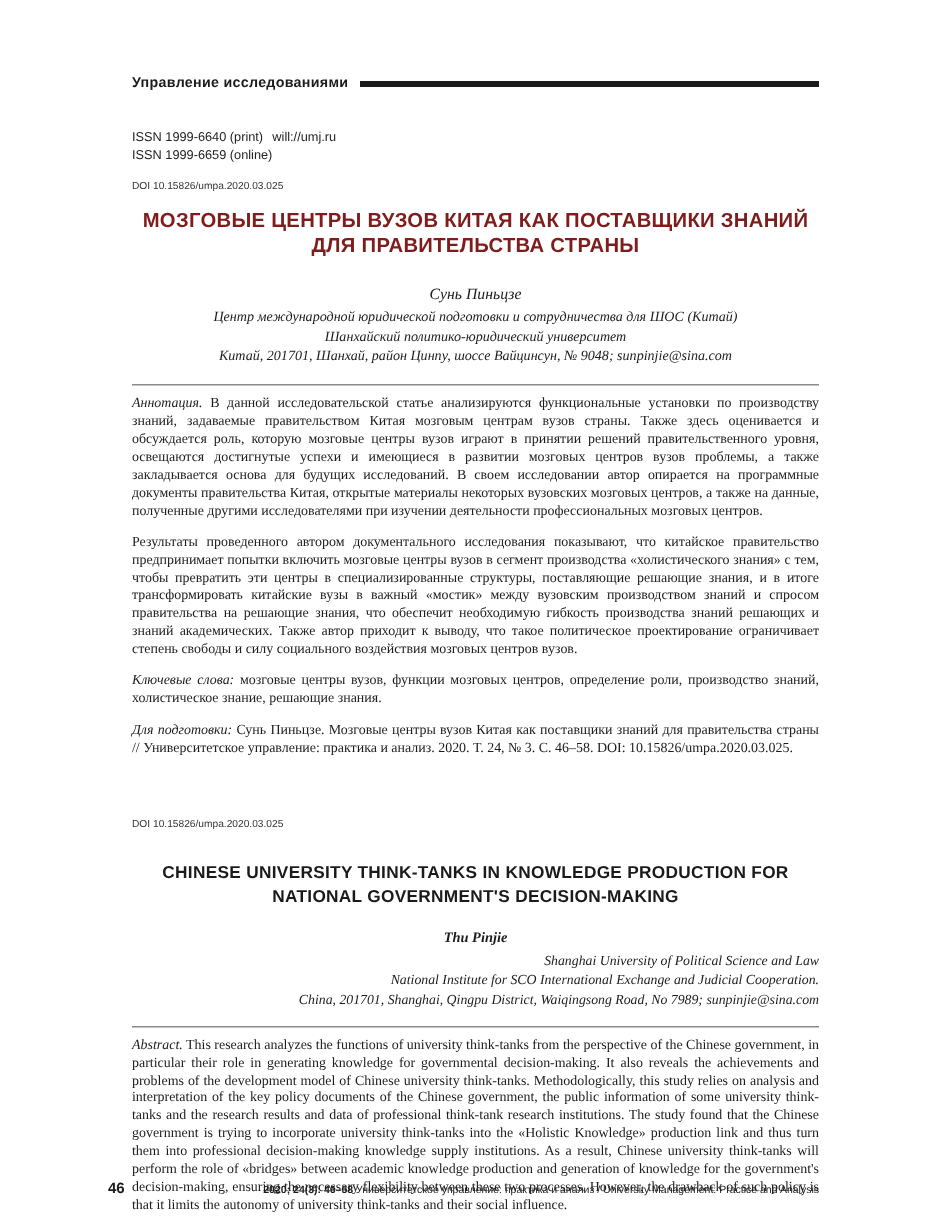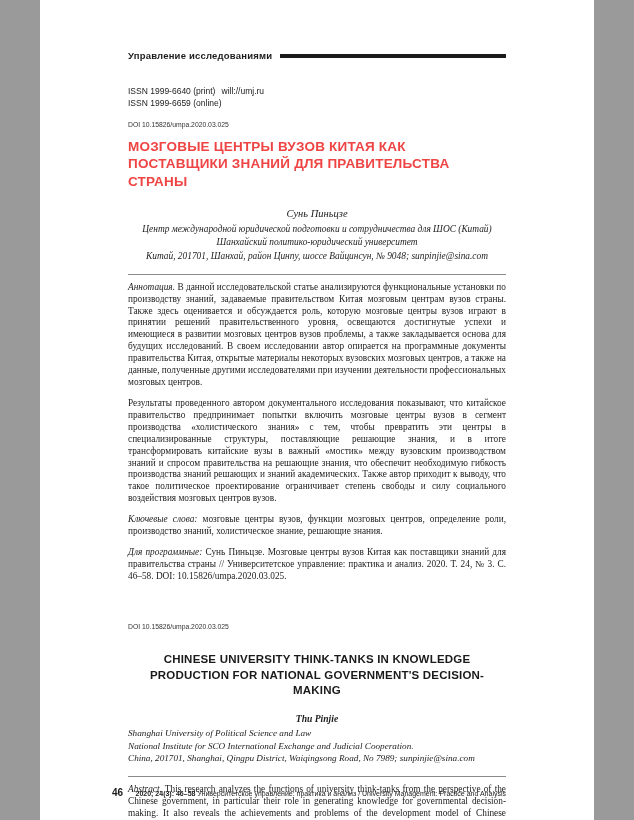--- a/index.html
+++ b/index.html
@@ -1,18 +1,18 @@
 <!DOCTYPE html>
 <html><head>
 <meta charset="utf-8">
 <style>
   html,body { margin:0; padding:0; background:#9a9a9a; }
   .page {
     position:relative;
-    width:554px; height:820px;
+    width:634px; height:820px;
     margin:0 auto;
     background:#ffffff;
     box-sizing:border-box;
     padding:50px 88px 0 88px;
     font-family:"Liberation Serif", serif;
     color:#1c1c1c;
     overflow:hidden;
   }
   
   .section-header { display:flex; align-items:center; gap:8px; }
@@ -20,42 +20,42 @@
     font-family:"Liberation Sans", sans-serif;
     font-weight:bold; font-size:9.5px; letter-spacing:.2px; white-space:nowrap;
   }
   .section-header .bar { flex:1; height:3.5px; background:#1a1a1a; margin-top:1px; }
 
   .issn-row { margin-top:24px; display:flex; justify-content:flex-start; align-items:flex-start;
     font-family:"Liberation Sans", sans-serif; font-size:8.5px; line-height:1.45; color:#222; }
   .doi { margin-top:11px; font-family:"Liberation Sans", sans-serif; font-size:6.8px; color:#333; }
 
   .ru-title {
-    margin-top:10px; 
+    margin-top:10px; text-align:center;
     font-family:"Liberation Sans", sans-serif; font-weight:bold;
-    font-size:13.5px; line-height:1.3; color:#ef4444; letter-spacing:.2px;
+    font-size:13.5px; line-height:1.3; color:#7f1d1d; letter-spacing:.2px;
   }
   .author { margin-top:18px; text-align:center; font-weight:normal; font-style:italic; font-size:10.5px; }
   .affil { margin-top:4px; text-align:center; font-style:italic; font-size:9.4px; line-height:1.4; }
 
   .rule { border:none; border-top:1px solid #8a8a8a; margin:11px 0 0 0; }
 
   .body-par { margin-top:7px; font-size:9.3px; line-height:1.28; text-align:justify; }
   .body-par + .body-par { margin-top:1px; }
   .lead { font-style:italic; }
 
   .doi2 { margin-top:40px; font-family:"Liberation Sans", sans-serif; font-size:6.8px; color:#333; }
 
   .en-title {
     margin-top:22px; text-align:center;
     font-family:"Liberation Sans", sans-serif; font-weight:bold;
     font-size:11.5px; line-height:1.35; color:#1a1a1a; letter-spacing:.2px;
   }
   .en-author { margin-top:14px; text-align:center; font-weight:bold; font-style:italic; font-size:9.6px; }
-  .en-affil { margin-top:3px; text-align:left; font-style:italic; font-size:9.2px; line-height:1.4; }
+  .en-affil { margin-top:3px; text-align:right; font-style:italic; font-size:9.2px; line-height:1.4; }
 
   .footer {
     position:absolute; left:72px; right:88px; bottom:22px;
     display:flex; justify-content:space-between; align-items:baseline;
   }
   .footer .pagenum { font-family:"Liberation Sans", sans-serif; font-weight:bold; font-size:10px; }
   .footer .journal { font-family:"Liberation Sans", sans-serif; font-size:7px; color:#222; text-align:right; }
   .footer .journal .b { font-weight:bold; }
 </style>
 </head>
@@ -89,21 +89,21 @@
   </div>
 
   <hr class="rule">
 
   <p class="body-par"><span class="lead">Аннотация.</span> <span>В данной исследовательской статье анализируются функциональные установки по производству знаний, задаваемые правительством Китая мозговым центрам вузов страны. Также здесь оценивается и обсуждается роль, которую мозговые центры вузов играют в принятии решений правительственного уровня, освещаются достигнутые успехи и имеющиеся в развитии мозговых центров вузов проблемы, а также закладывается основа для будущих исследований. В своем исследовании автор опирается на программные документы правительства Китая, открытые материалы некоторых вузовских мозговых центров, а также на данные, полученные другими исследователями при изучении деятельности профессиональных мозговых центров.</span></p>
 
   <p class="body-par">Результаты проведенного автором документального исследования показывают, что китайское правительство предпринимает попытки включить мозговые центры вузов в сегмент производства «холистического знания» с тем, чтобы превратить эти центры в специализированные структуры, поставляющие решающие знания, и в итоге трансформировать китайские вузы в важный «мостик» между вузовским производством знаний и спросом правительства на решающие знания, что обеспечит необходимую гибкость производства знаний решающих и знаний академических. Также автор приходит к выводу, что такое политическое проектирование ограничивает степень свободы и силу социального воздействия мозговых центров вузов.</p>
 
   <p class="body-par"><span class="lead">Ключевые слова:</span><span> мозговые центры вузов, функции мозговых центров, определение роли, производство знаний, холистическое знание, решающие знания.</span></p>
 
-  <p class="body-par"><span class="lead">Для программные:</span><span> Сунь Пиньцзе. Мозговые центры вузов Китая как поставщики знаний для правительства страны // Университетское управление: практика и анализ. 2020. Т. 24, № 3. С. 46–58. DOI: 10.15826/umpa.2020.03.025.</span></p>
+  <p class="body-par"><span class="lead">Для подготовки:</span><span> Сунь Пиньцзе. Мозговые центры вузов Китая как поставщики знаний для правительства страны // Университетское управление: практика и анализ. 2020. Т. 24, № 3. С. 46–58. DOI: 10.15826/umpa.2020.03.025.</span></p>
 
   <div class="doi2">DOI 10.15826/umpa.2020.03.025</div>
 
   <h2 class="en-title" style="margin:22px 0 0 0;">CHINESE UNIVERSITY THINK-TANKS IN KNOWLEDGE PRODUCTION FOR NATIONAL GOVERNMENT'S DECISION-MAKING</h2>
 
   <div class="en-author">Thu Pinjie</div>
 
   <div class="en-affil">
     <div>Shanghai University of Political Science and Law</div>
     <div>National Institute for SCO International Exchange and Judicial Cooperation.</div>

